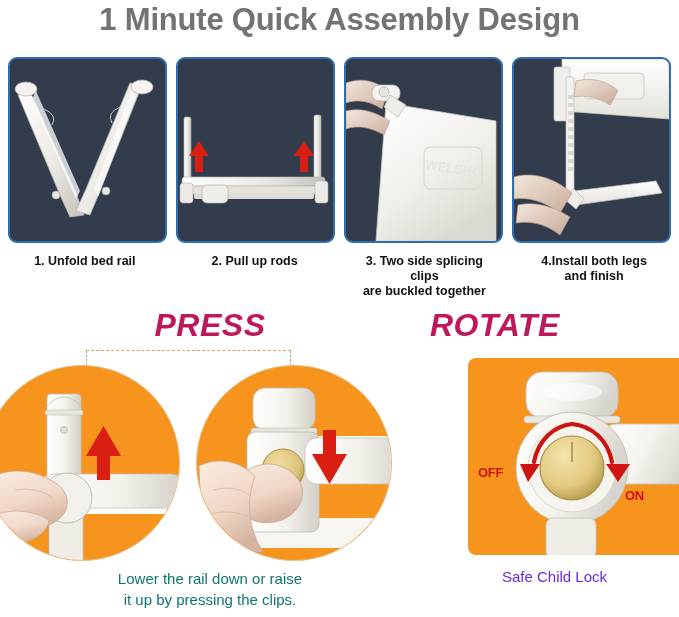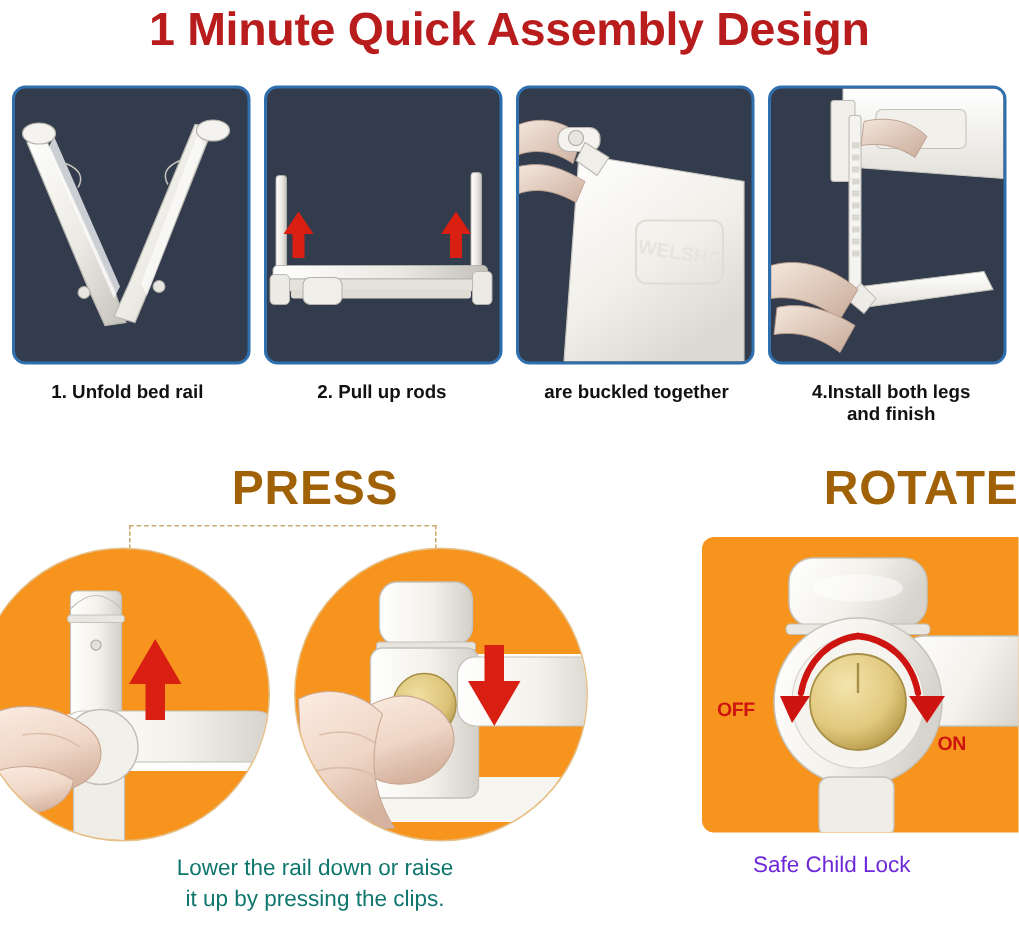--- a/index.html
+++ b/index.html
@@ -18,21 +18,21 @@
 
   
   #main-title {
     position: absolute;
     left: 0; top: 2px;
     width: 679px;
     text-align: center;
     font-size: 31px;
     font-weight: bold;
     letter-spacing: -0.2px;
-    color: #b91c1c;
+    color: #737373;
     white-space: nowrap;
   }
 
   
   #steps-row {
     position: absolute;
     left: 8px; top: 57px;
     width: 663px;
     height: 186px;
     display: flex;
@@ -68,25 +68,26 @@
     padding: 0 20px;
     box-sizing: border-box;
   }
   .step-caption .l2 { display: block; }
 
   
   .section-heading {
     position: absolute;
     font-size: 32px;
     font-weight: bold;
-    color: #a16207;
+    color: #be185d;
     letter-spacing: 0.5px;
+    font-style: italic;
   }
   #press-heading { left: 0; top: 307px; width: 420px; text-align: center; }
-  #rotate-heading { left: 430px; top: 307px; width: 249px; text-align: right; }
+  #rotate-heading { left: 430px; top: 307px; width: 249px; text-align: left; }
 
   
   #press-group {
     position: absolute;
     left: 0; top: 348px;
     width: 420px;
     height: 215px;
   }
   #press-bracket {
     position: absolute;
@@ -275,20 +276,21 @@
 <div id="steps-captions">
   <div class="step-caption">
     <span>1. Unfold bed rail</span>
     <span class="l2"></span>
   </div>
   <div class="step-caption">
     <span>2. Pull up rods</span>
     <span class="l2"></span>
   </div>
   <div class="step-caption">
+    <span>3. Two side splicing clips</span>
     <span class="l2">are buckled together</span>
   </div>
   <div class="step-caption">
     <span>4.Install both legs</span>
     <span class="l2">and finish</span>
   </div>
 </div>
 
 <div class="section-heading" id="press-heading">PRESS</div>
 <div class="section-heading" id="rotate-heading">ROTATE</div>

